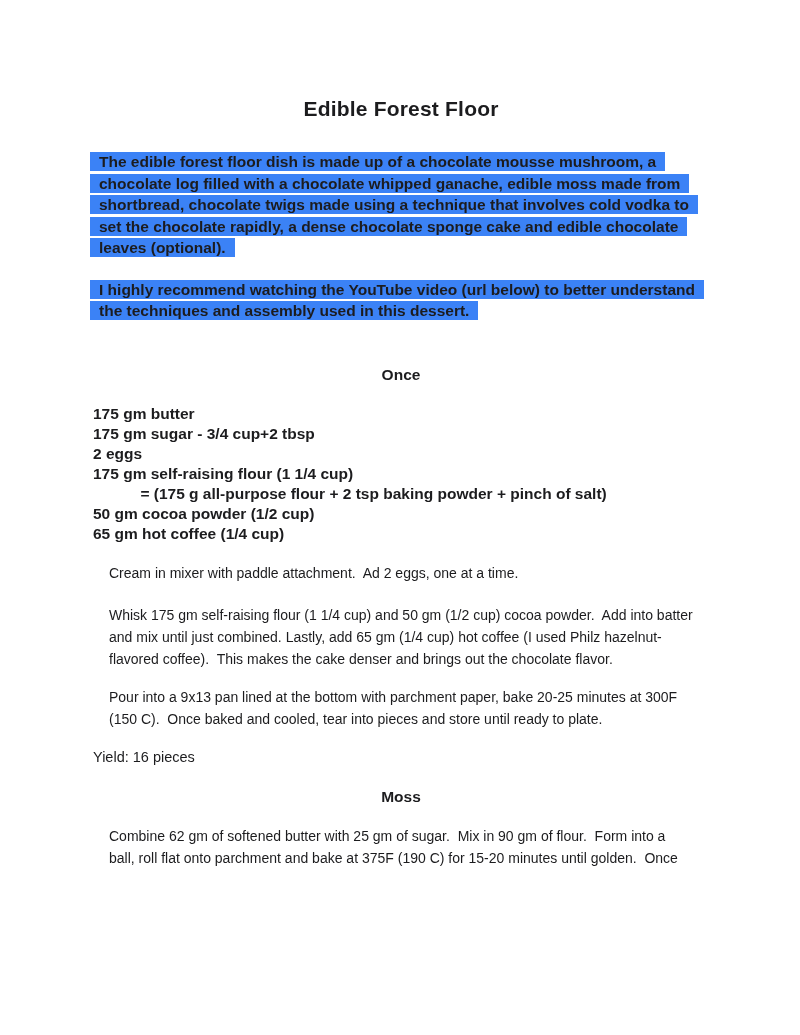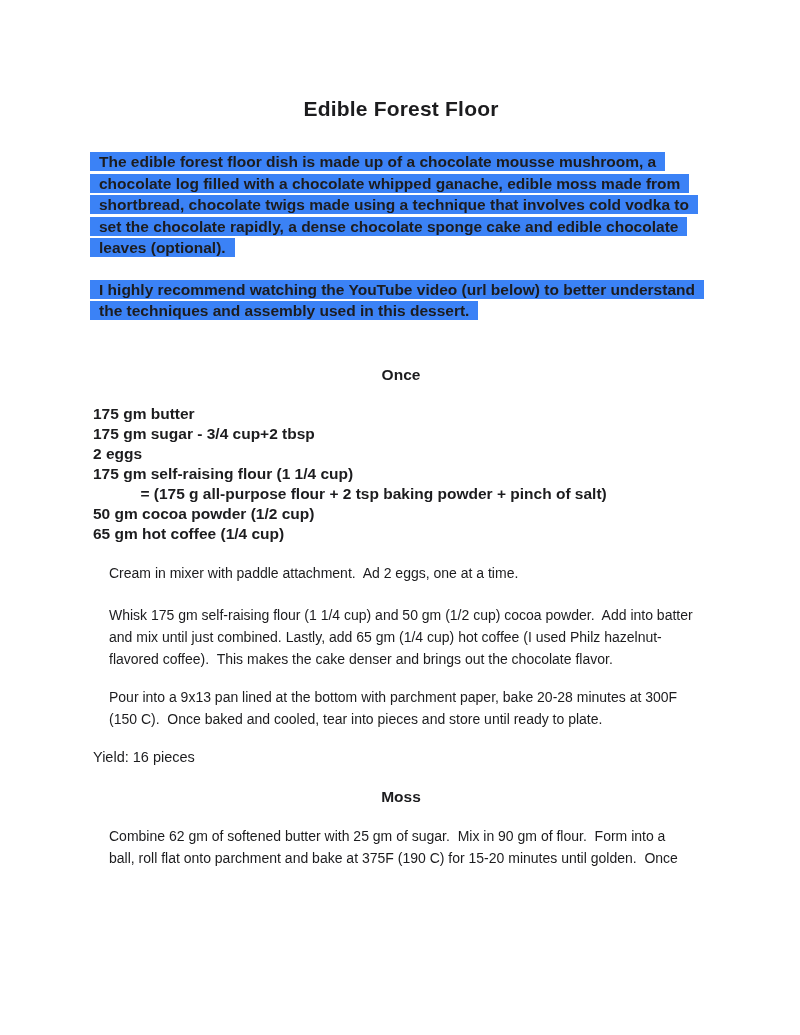--- a/index.html
+++ b/index.html
@@ -108,21 +108,21 @@
            = (175 g all-purpose flour + 2 tsp baking powder + pinch of salt)
 50 gm cocoa powder (1/2 cup)
 65 gm hot coffee (1/4 cup)</div>
 
     <p class="para step-1">Cream in mixer with paddle attachment.  Ad 2 eggs, one at a time.</p>
 
     <p class="para step-2">Whisk 175 gm self-raising flour (1 1/4 cup) and 50 gm (1/2 cup) cocoa powder.  Add into batter
 and mix until just combined. Lastly, add 65 gm (1/4 cup) hot coffee (I used Philz hazelnut-
 flavored coffee).  This makes the cake denser and brings out the chocolate flavor.</p>
 
-    <p class="para step-3">Pour into a 9x13 pan lined at the bottom with parchment paper, bake 20-28 minutes at 300F
+    <p class="para step-3">Pour into a 9x13 pan lined at the bottom with parchment paper, bake 20-25 minutes at 300F
 (150 C).  Once baked and cooled, tear into pieces and store until ready to plate.</p>
 
     <p class="yield">Yield: 16 pieces</p>
 
     <h2 class="section-heading moss-heading">Moss</h2>
 
 
     <p class="para moss-step-1">Combine 62 gm of softened butter with 25 gm of sugar.  Mix in 90 gm of flour.  Form into a
 ball, roll flat onto parchment and bake at 375F (190 C) for 15-20 minutes until golden.  Once</p>
 

